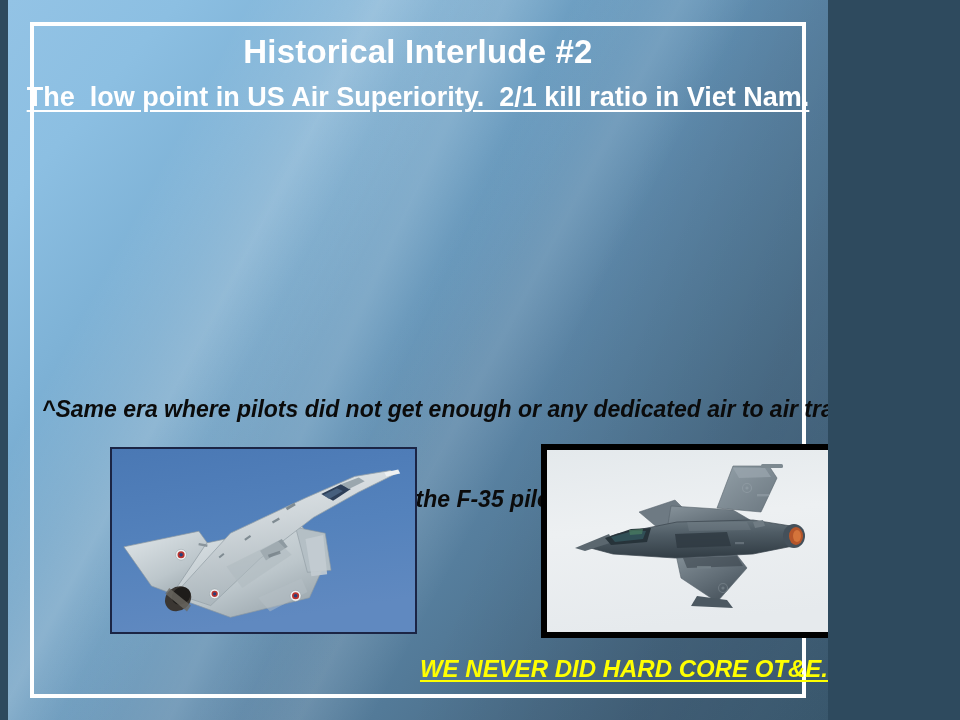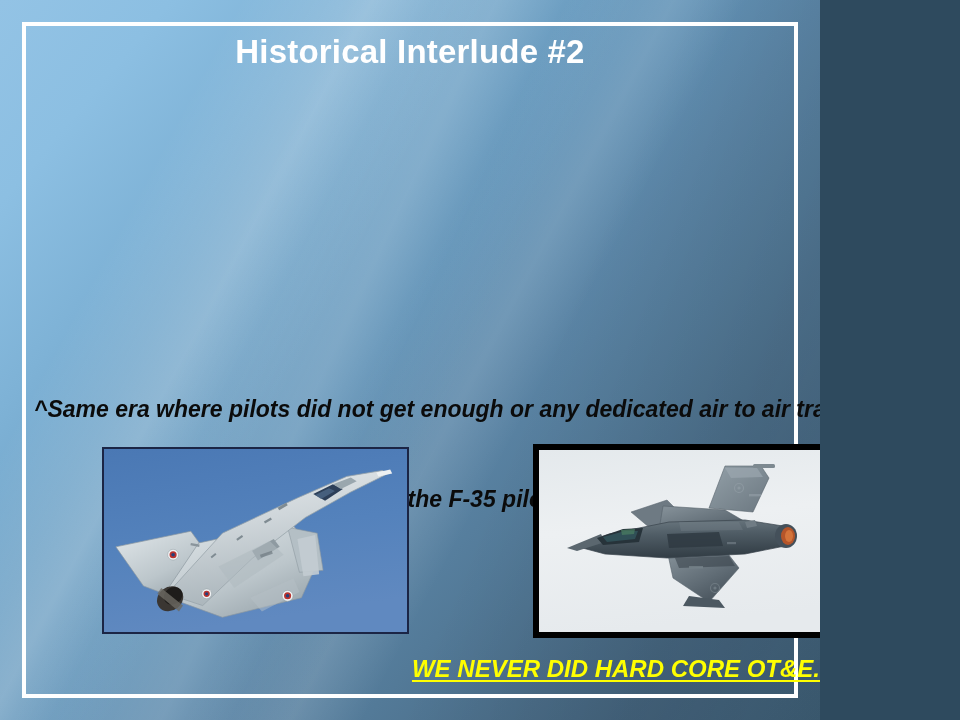--- a/index.html
+++ b/index.html
@@ -24,20 +24,21 @@
         #93c3e5 0%,
         #8cbfe2 12%,
         #7eb2d6 24%,
         #6fa2c6 36%,
         #6394b8 47%,
         #5b85a6 58%,
         #537a98 68%,
         #4a6c87 79%,
         #42617a 89%,
         #3b5a70 100%);
+    margin-left: 8px;
   }
   
   #streaks {
     position: absolute;
     inset: 0;
     pointer-events: none;
     background:
       linear-gradient(118deg,
         rgba(255,255,255,0) 20%,
         rgba(255,255,255,0.13) 27%,
@@ -153,20 +154,23 @@
 </head>
 <body>
 
 <div id="slide">
 
   <div id="streaks"></div>
   <div id="frame"></div>
 
   <div class="title">Historical Interlude #2</div>
 
+  <div class="subtitle">
+    <span>The  low point in US Air Superiority.  2/1 kill ratio in Viet Nam.</span>
+  </div>
 
   <div class="body-block">
     <div class="gap"></div>
     <div class="gap"></div>
     <div class="para">^Same era where pilots did not get enough or any dedicated air to air training.</div>
     <div class="para indent1">*So tell us.  how much for the F-35 pilot in a multi mission fighter unit?</div>
     
     
     
   </div>

